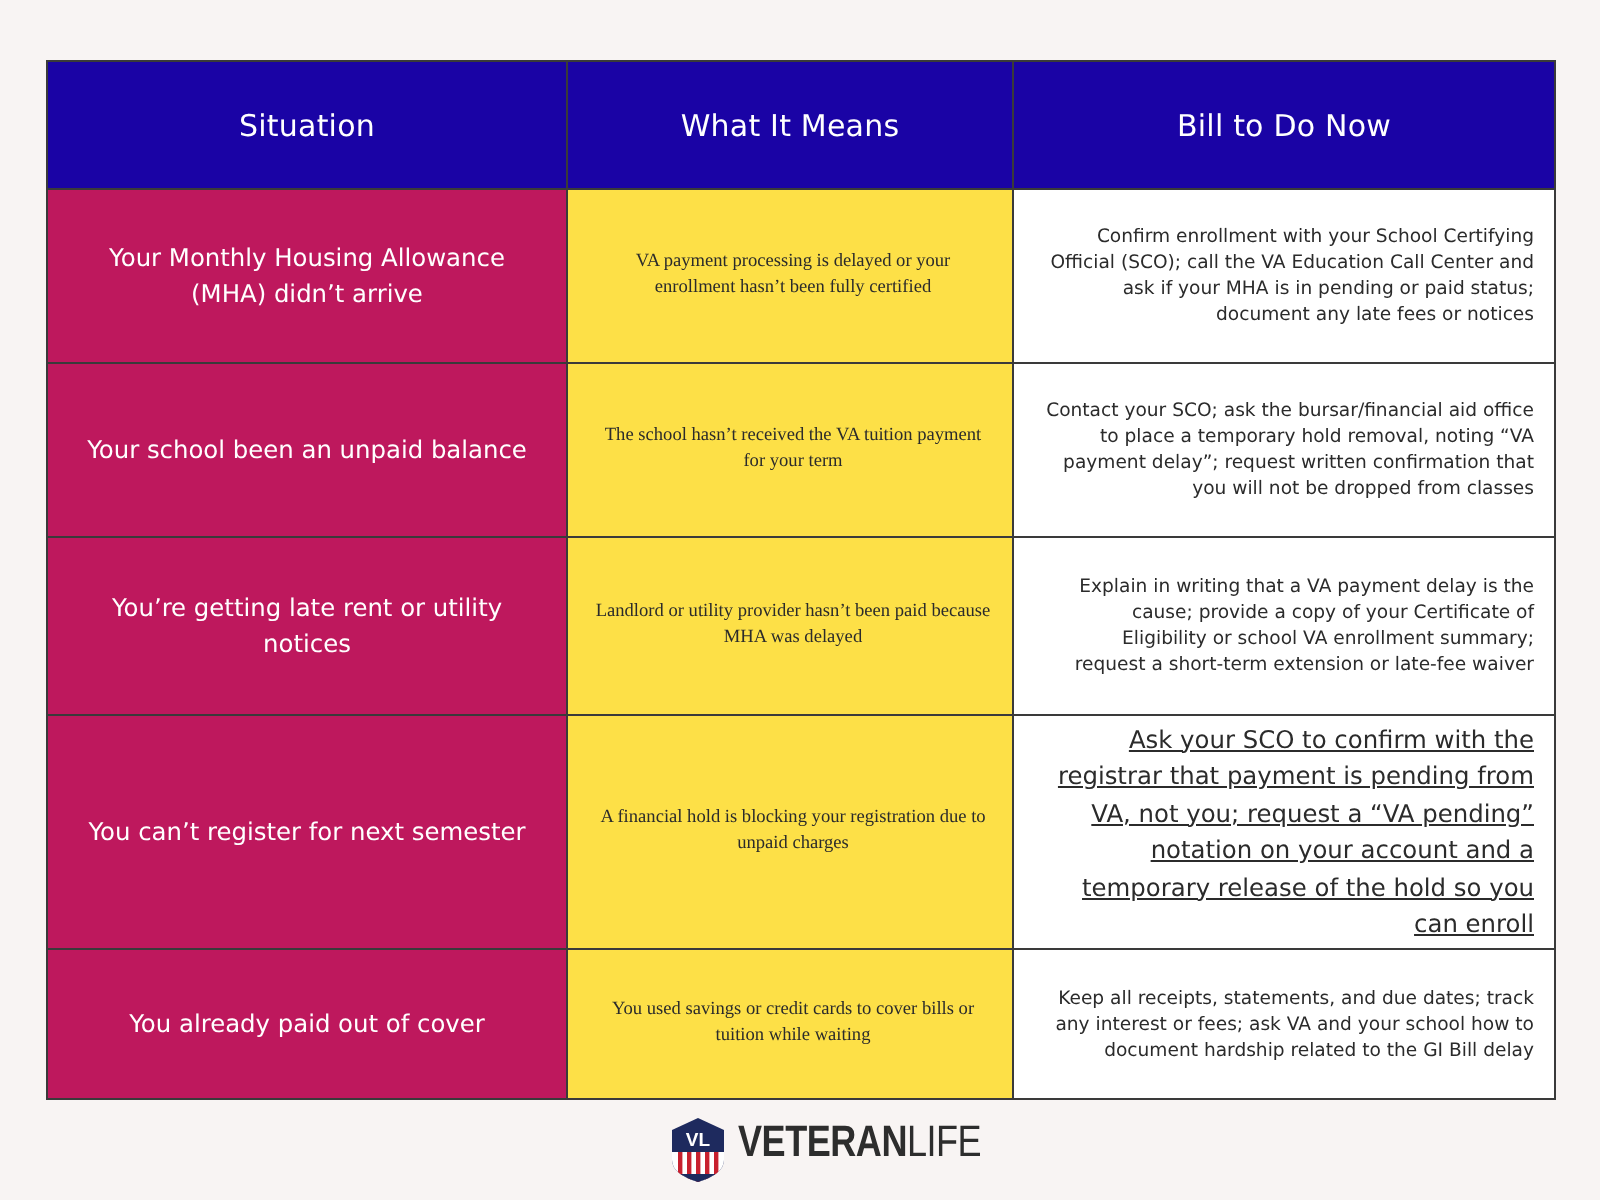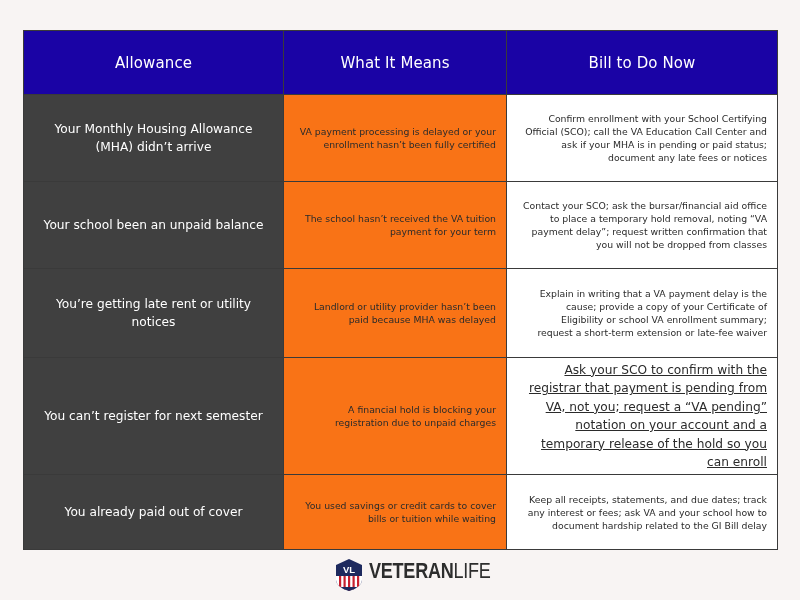--- a/index.html
+++ b/index.html
@@ -35,36 +35,37 @@
       background: #1a03a5;
       color: #ffffff;
       font-weight: 500;
       font-size: 15px;
       text-align: center;
       vertical-align: middle;
       height: 64px;
       letter-spacing: 0.1px;
     }
     td.situation {
-      background: #404040;
+      background: #be185d;
       color: #ffffff;
       font-size: 12.2px;
       text-align: center;
       vertical-align: middle;
       padding: 0 14px;
       line-height: 18px;
     }
     td.means {
-      background: #f97316;
+      background: #fde047;
       color: #2b2b2b;
       font-size: 9.3px;
-      text-align: right;
+      text-align: center;
       vertical-align: middle;
       padding: 0 10px 0 13px;
       line-height: 13px;
+      font-family: Liberation Serif, serif;
     }
     td.todo {
       background: #ffffff;
       color: #2b2b2b;
       font-size: 9.3px;
       text-align: right;
       vertical-align: middle;
       padding: 0 10px 0 16px;
       line-height: 13px;
     }
@@ -113,21 +114,21 @@
 
 <div class="table-wrap">
   <table>
     <colgroup>
       <col class="c1">
         <col class="c2">
         <col class="c3">
     </colgroup>
     <thead>
       <tr>
-        <th>Allowance</th>
+        <th>Situation</th>
         <th>What It Means</th>
         <th>Bill to Do Now</th>
       </tr>
     </thead>
     <tbody>
       <tr class="r1">
         <td class="situation">Your Monthly Housing Allowance (MHA) didn’t arrive</td>
         <td class="means">VA payment processing is delayed or your enrollment hasn’t been fully certified</td>
         <td class="todo">Confirm enrollment with your School Certifying Official (SCO); call the VA Education Call Center and ask if your MHA is in pending or paid status; document any late fees or notices</td>
       </tr>

